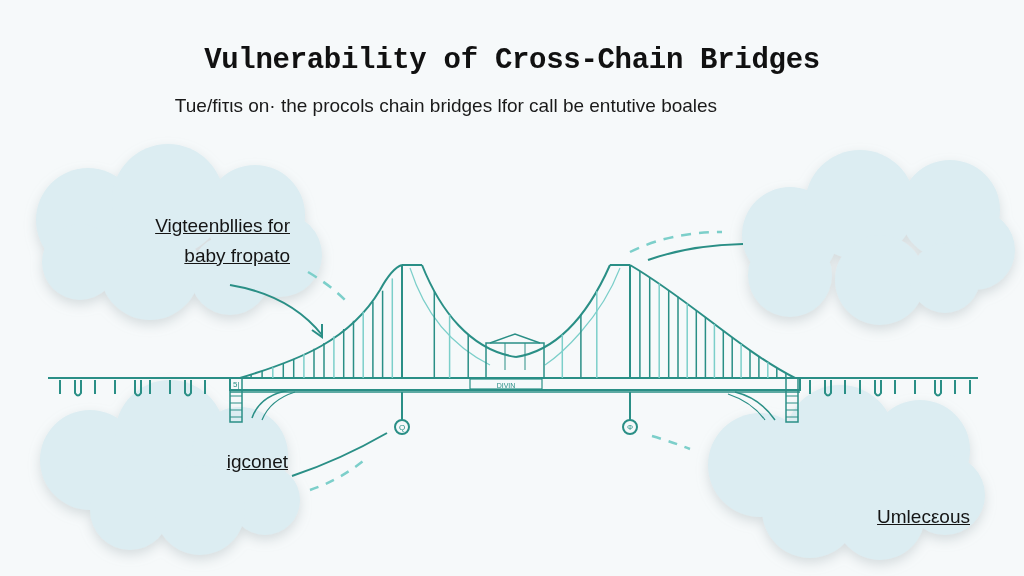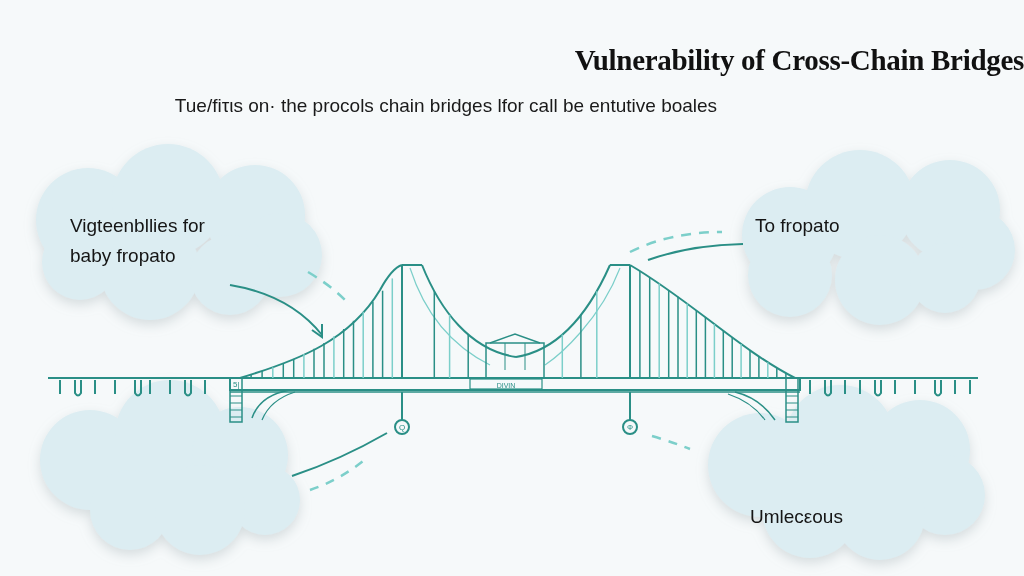--- a/index.html
+++ b/index.html
@@ -1,23 +1,23 @@
 <!DOCTYPE html>
 <html><head>
 <meta charset="utf-8">
 <style>
   html, body { margin:0; padding:0; }
   body { width:1024px; height:576px; background:#f6f9fa; position:relative; overflow:hidden;
          font-family:"Liberation Sans", sans-serif; }
-  .title { position:absolute; top:44px; left:0; width:1024px; text-align:right;
-           font-family:Liberation Serif, serif; font-weight:bold; font-size:29px; color:#111; letter-spacing:-0.3px; }
+  .title { position:absolute; top:44px; left:0; width:1024px; text-align:center;
+           font-family:Liberation Mono, monospace; font-weight:bold; font-size:29px; color:#111; letter-spacing:-0.3px; }
   .subtitle { position:absolute; top:95px; left:0; width:892px; text-align:center;
               font-size:19px; color:#1a1a1a; }
   svg.stage { position:absolute; left:0; top:0; }
-  .cloud-text { position:absolute; text-align:left; font-size:19px; color:#151515; line-height:30px; }
+  .cloud-text { position:absolute; text-align:right; font-size:19px; color:#151515; line-height:30px;text-decoration:underline; }
 </style>
 </head>
 <body>
 
 <div class="title">Vulnerability of Cross-Chain Bridges</div>
 <div class="subtitle">Tue/fiτιs on· the procols chain bridges lfor call be entutive boales</div>
 
 <svg class="stage" width="1024" height="576" viewBox="0 0 1024 576">
   <defs>
     <filter id="sh" x="-20%" y="-20%" width="140%" height="150%">
@@ -180,19 +180,19 @@
   <text x="233" y="387" font-size="8" fill="#2a8f86" font-family="Liberation Sans, sans-serif">5|</text>
   <text x="402" y="430" font-size="8" fill="#2a8f86" text-anchor="middle" font-family="Liberation Sans, sans-serif">Q</text>
   <text x="630" y="430" font-size="8" fill="#2a8f86" text-anchor="middle" font-family="Liberation Sans, sans-serif">Ф</text>
 </svg>
 
 <div class="cloud-text" style="left:70px; top:211px; width:220px;">
   <div>Vigteenbllies for</div>
   <div>baby fropato</div>
 </div>
 <div class="cloud-text" style="left:755px; top:211px; width:220px;">
-  <div>To fropato</div>
 </div>
 <div class="cloud-text" style="left:68px; top:447px; width:220px;">
+  <div>igconet</div>
 </div>
 <div class="cloud-text" style="left:750px; top:458px; width:220px;margin-top:44px;">
   <div>Umlecεous</div>
 </div>
 
 </body></html>

